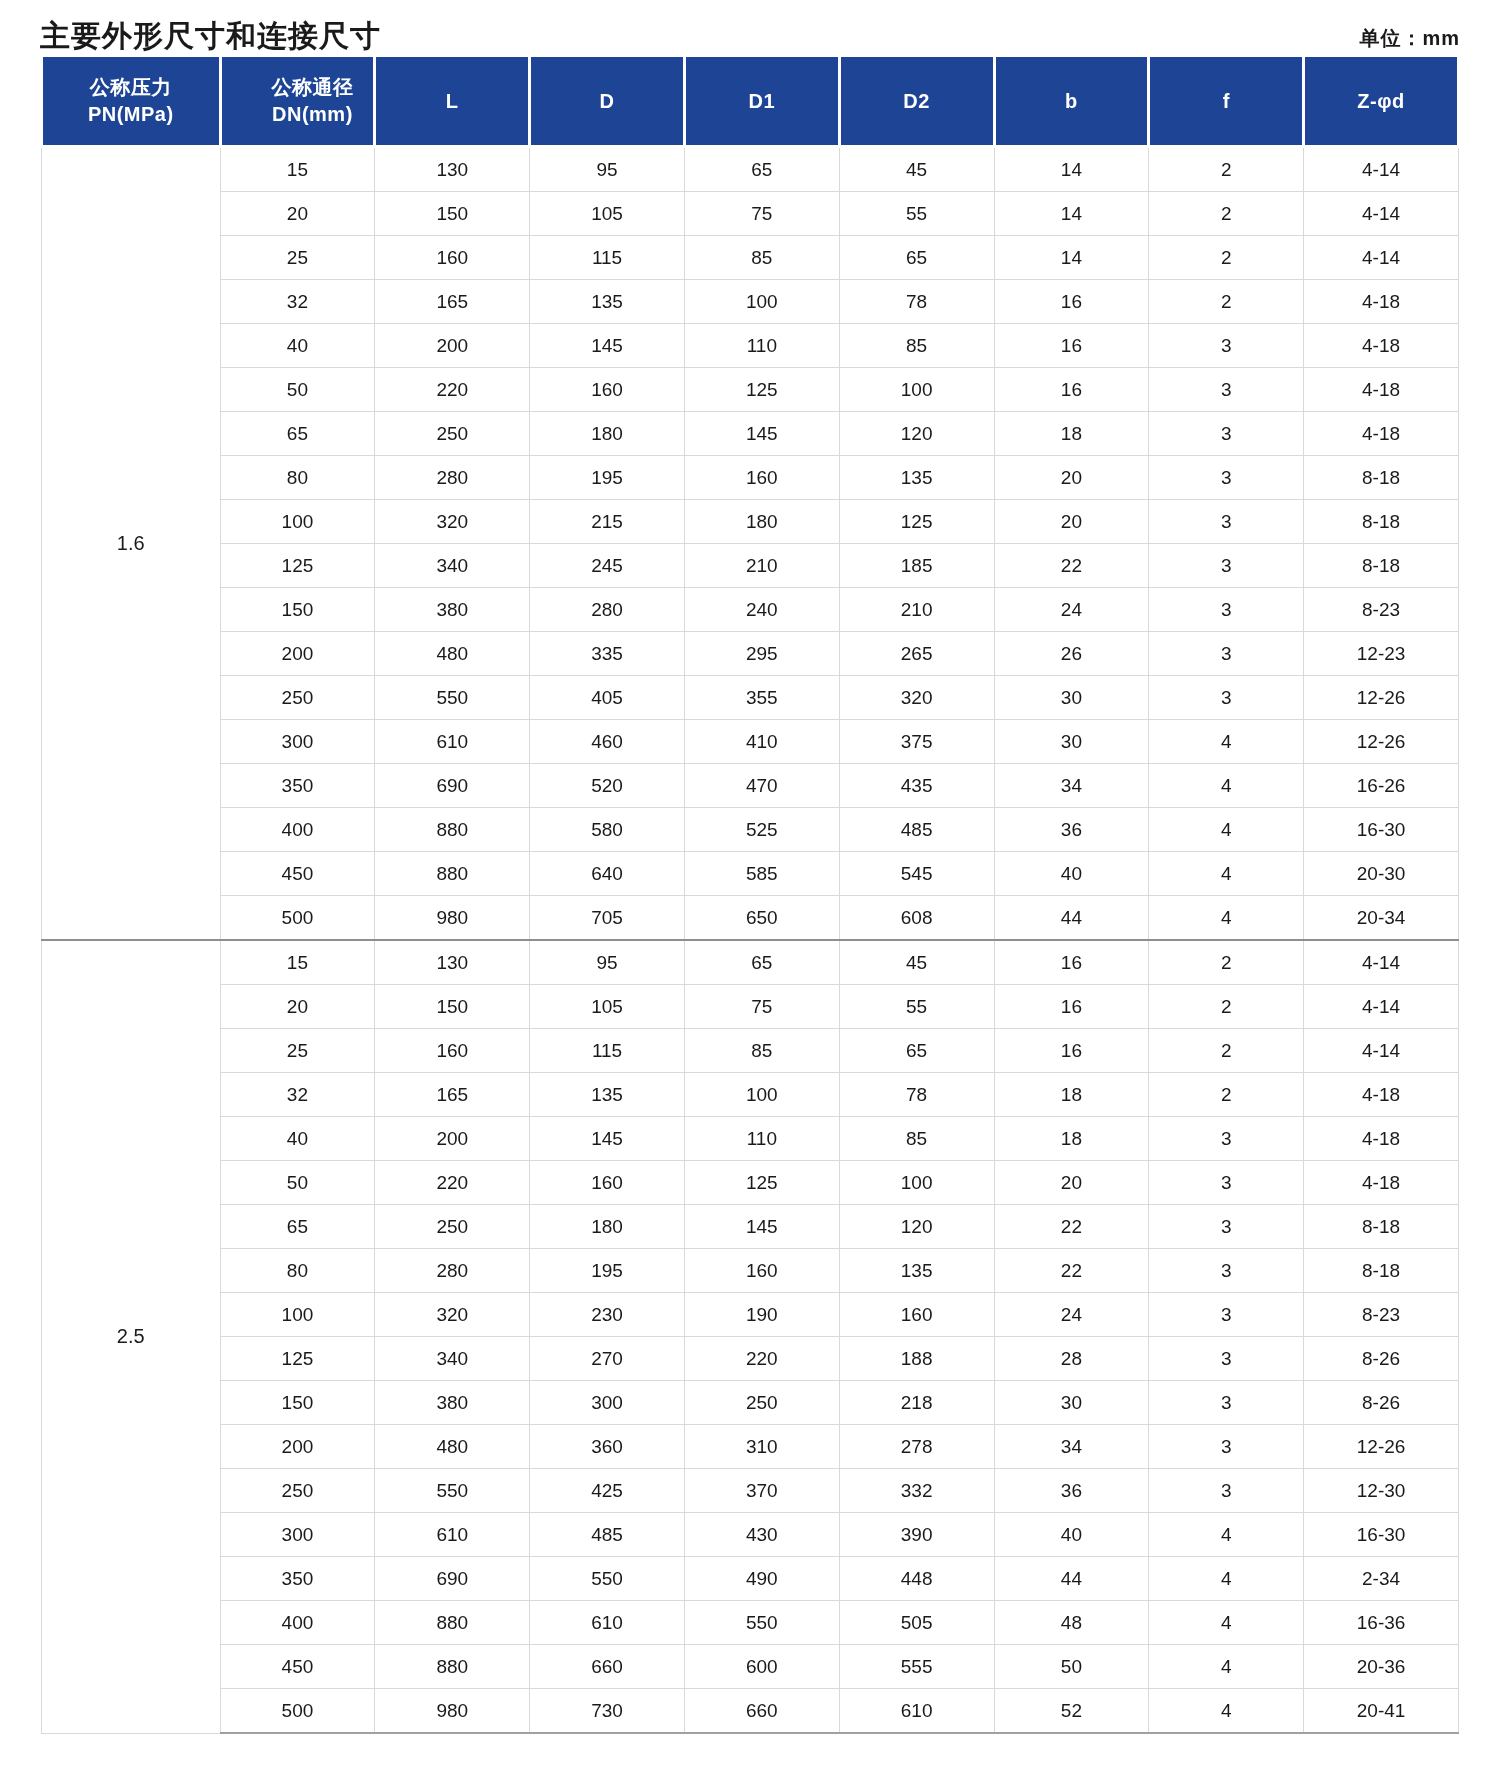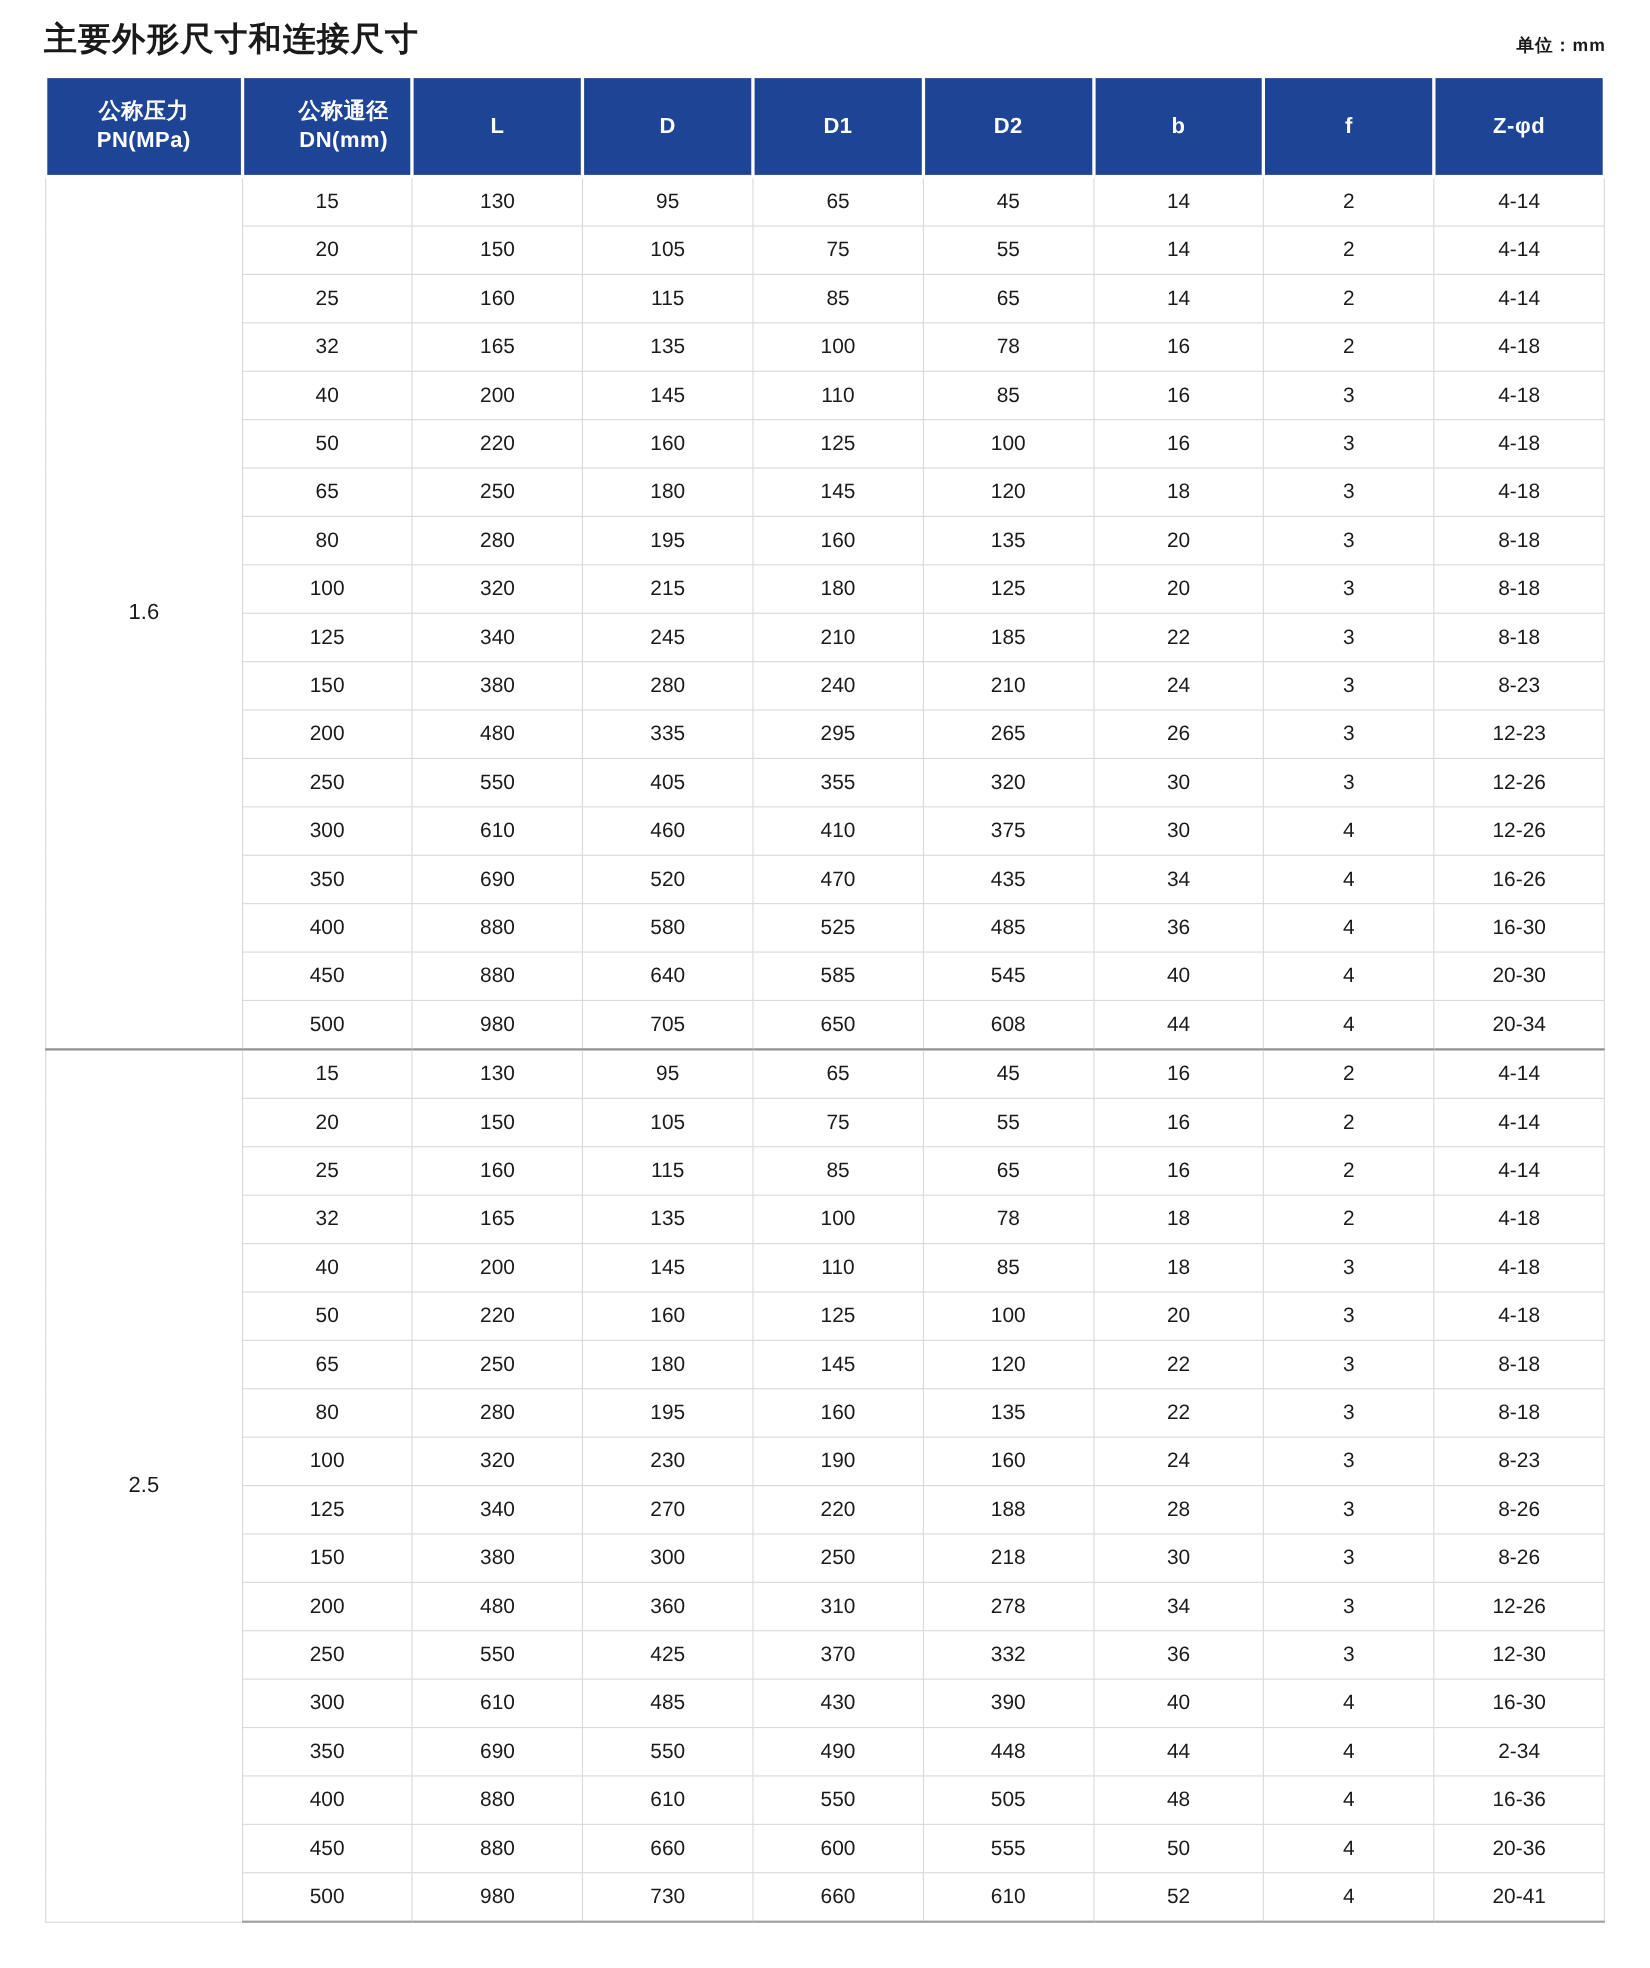--- a/index.html
+++ b/index.html
@@ -1,20 +1,20 @@
 <!DOCTYPE html>
 <html><head>
 <meta charset="utf-8">
 <style>
   html,body{margin:0;padding:0;background:#ffffff;}
   body{font-family:"Liberation Sans","DejaVu Sans",sans-serif;color:#1a1a1a;}
   .page{width:1500px;height:1789px;box-sizing:border-box;padding:18px 40px 0 40px;background:#fff;}
-  .title-row{display:flex;justify-content:space-between;align-items:flex-end;margin-bottom:14px;}
+  .title-row{display:flex;justify-content:space-between;align-items:flex-end;}
   .page-title{font-size:30px;font-weight:bold;margin:0;letter-spacing:1px;line-height:1.2;}
-  .unit-label{font-size:16px;font-weight:bold;letter-spacing:1px;padding-bottom:2px;}
+  .unit-label{font-size:20px;font-weight:bold;letter-spacing:1px;padding-bottom:2px;}
   table.dim-table{width:100%;border-collapse:collapse;table-layout:fixed;border:1px solid #c9c9c9;}
   table.dim-table th{
     background:#1e4496;color:#ffffff;font-size:20px;font-weight:bold;
     height:88px;border:3px solid #ffffff;white-space:pre-line;line-height:1.35;
     padding:0;text-align:center;vertical-align:middle;letter-spacing:0.5px;
   }
   table.dim-table td{
     border:1px solid #d9d9d9;height:43px;text-align:center;vertical-align:middle;
     font-size:19px;padding:0;background:#ffffff;
   }

